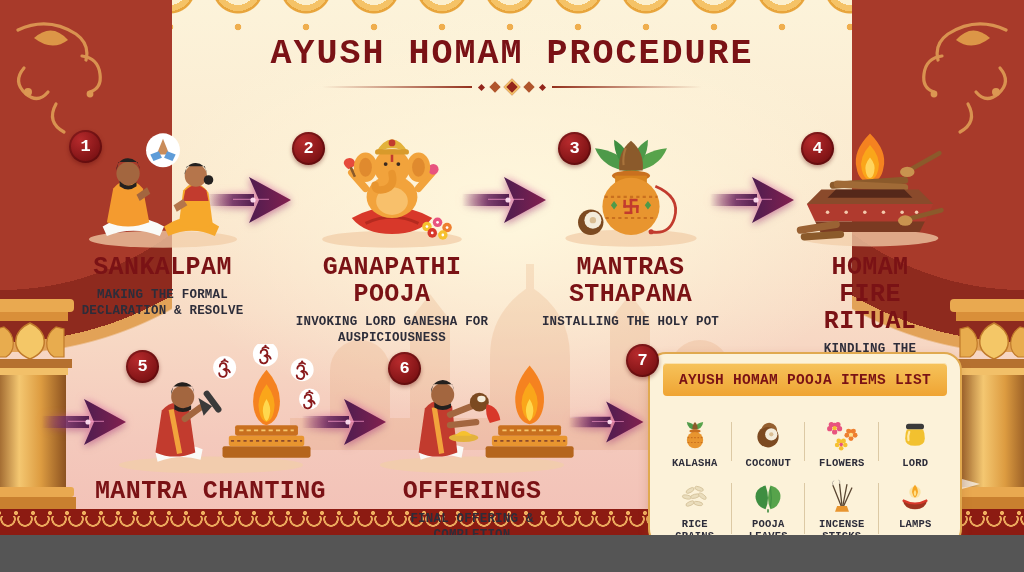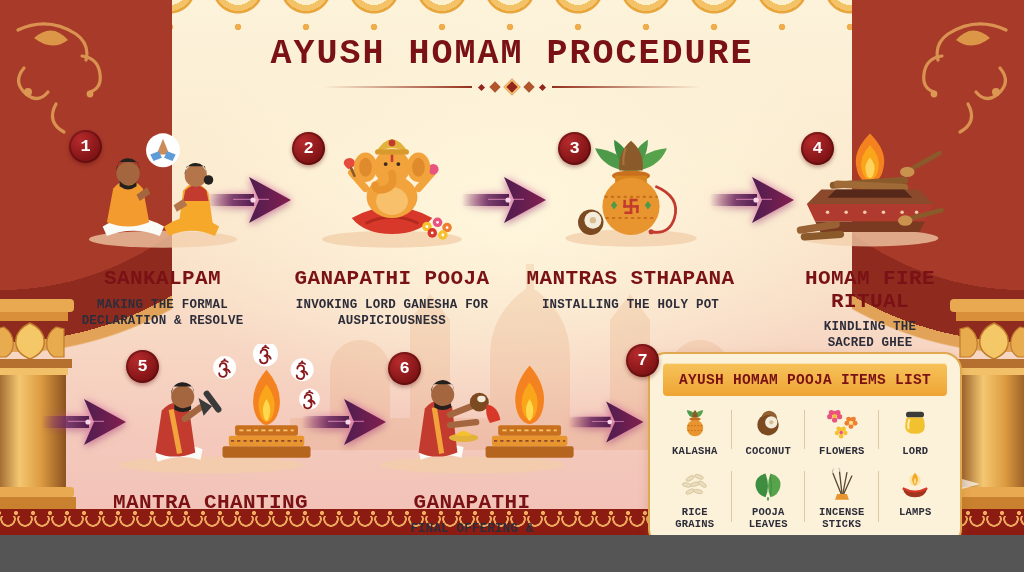--- a/index.html
+++ b/index.html
@@ -46,30 +46,30 @@
   .dia.s{width:5px;height:5px;}
   .dia.m{width:8px;height:8px;background:#B0552C;}
   .dia.l{width:12px;height:12px;background:#93251B;box-shadow:0 0 0 2px #F2C069 inset;}
   
   .step{position:absolute;z-index:6;text-align:center;}
   .badge{position:absolute;width:33px;height:33px;border-radius:50%;z-index:8;
     background:radial-gradient(circle at 35% 30%, #B62A2C, #7A1113 75%);
     box-shadow:0 2px 4px rgba(90,10,10,.4), inset 0 0 0 2px rgba(60,5,5,.35);
     color:#fff;font-size:17px;font-weight:800;display:flex;align-items:center;justify-content:center;}
   .illus{width:100%;display:flex;justify-content:center;}
-  .step-title{font-size:21px;font-weight:800;letter-spacing:.4px;color:#7A1215;line-height:1.08;margin:16px auto 0;}
+  .step-title{font-size:25px;font-weight:800;letter-spacing:.4px;color:#7A1215;line-height:1.08;margin:2px auto 0;}
   .step-desc{font-size:12.5px;font-weight:700;letter-spacing:.2px;color:#2D2D3A;line-height:1.28;margin:6px auto 0;}
   .arrow{position:absolute;z-index:5;filter:drop-shadow(0 0 4px rgba(255,110,185,.55)) drop-shadow(0 2px 3px rgba(70,15,55,.35));}
   
   .panel{left:648px;top:352px;width:310px;height:191px;z-index:6;background:#FCF2D9;
     border:2px solid #E0A94F;border-radius:18px;box-shadow:0 4px 10px rgba(160,90,40,.25);}
   .panel-header{margin:9px 13px 0;height:33px;border-radius:4px;display:flex;align-items:center;justify-content:center;
     background:linear-gradient(180deg,#F6C35B,#EFA433);box-shadow:inset 0 1px 0 rgba(255,255,255,.5);}
   .panel-title{font-size:14.5px;font-weight:800;letter-spacing:.3px;color:#7A1215;}
-  .panel-grid{display:grid;grid-template-columns:repeat(4,1fr);padding:4px 8px 0;}
+  .panel-grid{display:grid;grid-template-columns:repeat(4,1fr);padding:16px 8px 0;}
   .cell{display:flex;flex-direction:column;align-items:center;padding:6px 2px 4px;position:relative;}
   .cell.vline::after{content:"";position:absolute;right:0;top:10px;bottom:12px;width:1px;background:#DCC9A4;}
   .cell-label{margin-top:3px;font-size:10.5px;font-weight:800;letter-spacing:.2px;color:#2D2D3A;text-align:center;line-height:1.15;}
   .panel-badge{left:626px;top:344px;}
 </style>
 </head>
 <body>
 
 <div class="poster">
 
@@ -387,21 +387,21 @@
         <circle cx="112" cy="55" r="9" fill="#7C4A21"></circle>
         <ellipse cx="114" cy="52" rx="4" ry="3" fill="#F4ECDA"></ellipse>
         <path d="M119 57 q11 2 13 15 l-10 3 q-5 -9 -3 -18Z" fill="#D8382A"></path>
         <ellipse cx="97" cy="89" rx="14" ry="4" fill="#E3B23B"></ellipse>
         <path d="M89 87 q8 -9 16 0Z" fill="#F6C12F"></path>
         <circle cx="77" cy="48" r="11" fill="#A3663F"></circle>
         <path d="M66 46 a11 11 0 0 1 22 -2 l-2 -6 h-18Z" fill="#23201E"></path>
         <path d="M69 55 q8 7 16 1 l0 4 q-8 5 -16 0Z" fill="#23201E"></path>
       </svg>
     </div>
-    <div class="step-title">GANAPATHI</div>
+    <div class="step-title">OFFERINGS</div>
     <div class="step-desc" style="max-width:180px;">FINAL OFFERING &amp; COMPLETION</div>
   </div>
 
   <svg class="arrow" style="left:205px;top:170px;" width="90" height="60">
       <use href="#arrow-sym"></use>
     </svg>
   <svg class="arrow" style="left:460px;top:170px;" width="90" height="60">
       <use href="#arrow-sym"></use>
     </svg>
   <svg class="arrow" style="left:708px;top:170px;" width="90" height="60">

